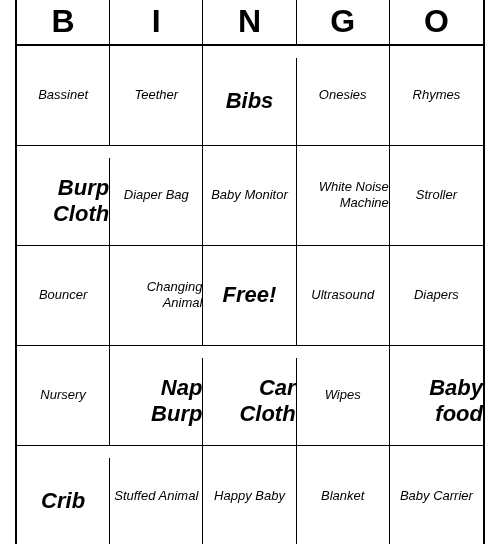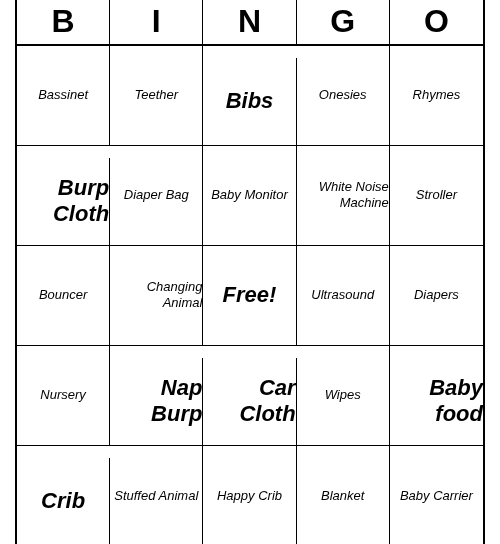--- a/index.html
+++ b/index.html
@@ -91,17 +91,17 @@
       <div class="bingo-cell free">Free!</div>
       <div class="bingo-cell">Ultrasound</div>
       <div class="bingo-cell">Diapers</div>
       <div class="bingo-cell">Nursery</div>
       <div class="bingo-cell large">Nap Burp</div>
       <div class="bingo-cell large">Car Cloth</div>
       <div class="bingo-cell">Wipes</div>
       <div class="bingo-cell large">Baby food</div>
       <div class="bingo-cell large">Crib</div>
       <div class="bingo-cell">Stuffed Animal</div>
-      <div class="bingo-cell">Happy Crib</div>
+      <div class="bingo-cell">Happy Baby</div>
       <div class="bingo-cell">Blanket</div>
       <div class="bingo-cell">Baby Carrier</div>
     </div>
 </div>
 
 </body></html>

